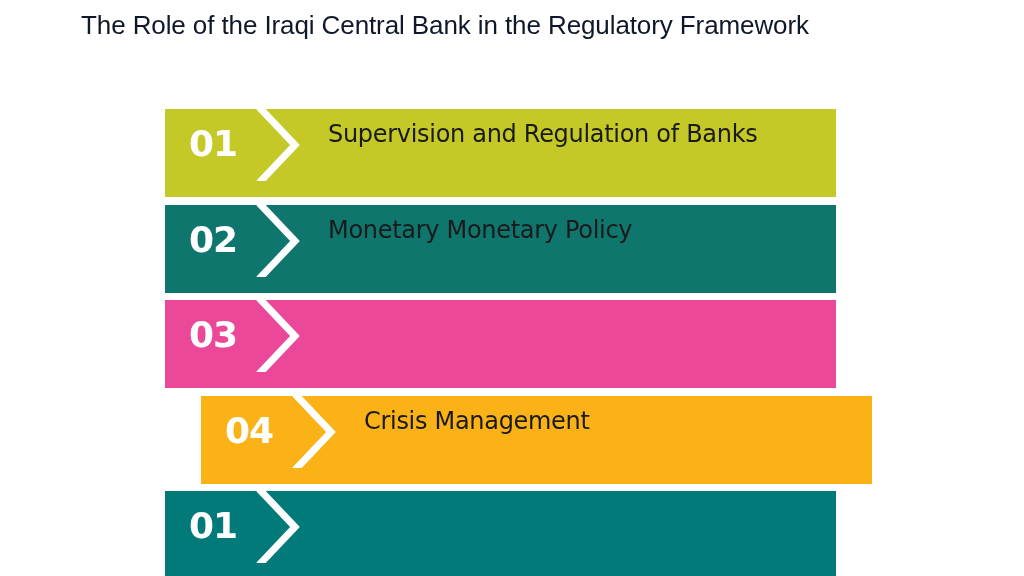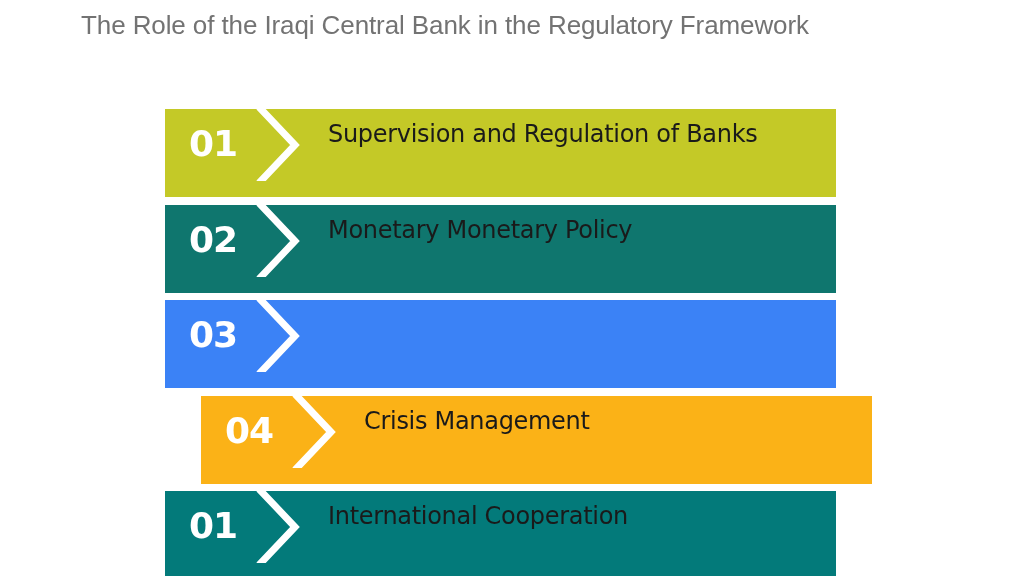--- a/index.html
+++ b/index.html
@@ -3,21 +3,21 @@
 <meta charset="utf-8">
 <style>
   html, body { margin: 0; padding: 0; }
   body {
     width: 1024px; height: 576px; background: #ffffff; position: relative; overflow: hidden;
     font-family: "Liberation Sans", sans-serif;
   }
   .title {
     position: absolute; left: 81px; top: 10px;
     font-family: "Liberation Sans", sans-serif;
-    font-size: 26px; color: #737373; letter-spacing: -0.1px; white-space: nowrap;
+    font-size: 26px; color: #0f172a; letter-spacing: -0.1px; white-space: nowrap;
   }
   .list { position: absolute; left: 165px; top: 109px; width: 671px; }
   .band {
     position: relative; width: 671px; height: 88px; margin-bottom: 7.5px; overflow: hidden;
   }
   .band .num {
     position: absolute; left: 24px; top: 14px;
     font-family: "DejaVu Sans", sans-serif; font-weight: bold;
     font-size: 36px; color: #ffffff; letter-spacing: -1px;
   }
@@ -41,33 +41,32 @@
     <span class="num">01</span>
     <span class="label">Supervision and Regulation of Banks</span>
   </div>
   <div class="band" style="background: #0f766e;">
     <svg class="chev" width="671" height="72" viewBox="0 0 671 72">
       <polyline points="94,-2 130,36 94,74" fill="none" stroke="#ffffff" stroke-width="7"></polyline>
     </svg>
     <span class="num">02</span>
     <span class="label">Monetary Monetary Policy</span>
   </div>
-  <div class="band" style="background: #3b82f6;">
+  <div class="band" style="background: #ec4899;">
     <svg class="chev" width="671" height="72" viewBox="0 0 671 72">
       <polyline points="94,-2 130,36 94,74" fill="none" stroke="#ffffff" stroke-width="7"></polyline>
     </svg>
     <span class="num">03</span>
   </div>
   <div class="band" style="background: rgb(251, 178, 23); margin-left: 36px;">
     <svg class="chev" width="671" height="72" viewBox="0 0 671 72">
       <polyline points="94,-2 130,36 94,74" fill="none" stroke="#ffffff" stroke-width="7"></polyline>
     </svg>
     <span class="num">04</span>
     <span class="label">Crisis Management</span>
   </div>
   <div class="band" style="background: rgb(3, 122, 122);">
     <svg class="chev" width="671" height="72" viewBox="0 0 671 72">
       <polyline points="94,-2 130,36 94,74" fill="none" stroke="#ffffff" stroke-width="7"></polyline>
     </svg>
     <span class="num">01</span>
-    <span class="label">International Cooperation</span>
   </div>
 </div>
 
 </body></html>

